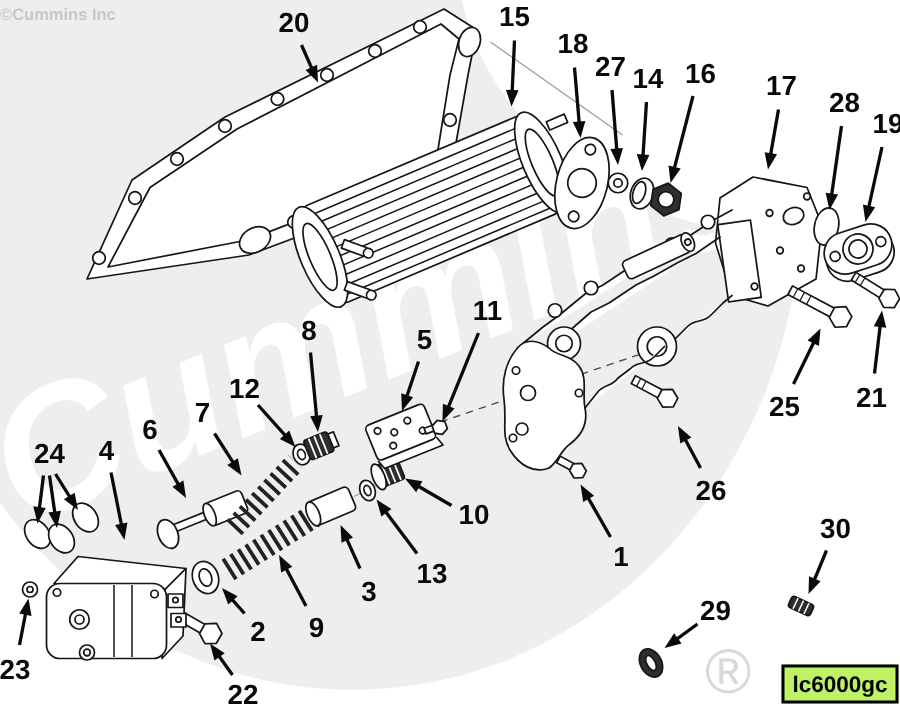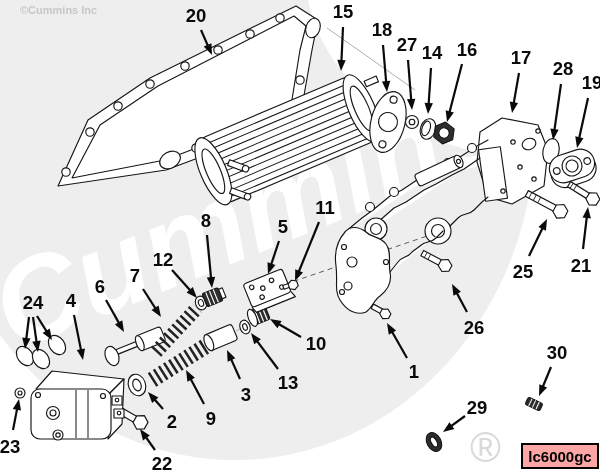--- a/index.html
+++ b/index.html
@@ -7,23 +7,23 @@
          font-family:"Liberation Sans",sans-serif;}
   #stage svg{position:absolute;left:0;top:0;}
   .part{stroke:#161616;stroke-width:1.15;fill:#ffffff;stroke-linejoin:round;stroke-linecap:round;}
   .dark{fill:#2e2e2e;}
   .thin{stroke:#9a9a9a;stroke-width:0.8;fill:none;}
   .dash{stroke:#4a4a4a;stroke-width:0.9;fill:none;stroke-dasharray:5 4;}
   .callout-label{font-family:"Liberation Sans",sans-serif;font-weight:bold;font-size:18.5px;fill:#0a0a0a;}
   .arrow-line{stroke:#0a0a0a;stroke-width:2.2;}
   .arrow-head{fill:#0a0a0a;stroke:none;}
   #code-box{position:absolute;left:521px;top:443px;width:74px;height:22px;border:2px solid #000;
-            background:#fca5a5;display:flex;align-items:center;justify-content:center;
+            background:#bef264;display:flex;align-items:center;justify-content:center;
             font-weight:bold;font-size:15px;color:#000;}
-  #copyright{position:absolute;left:20px;top:4px;font-size:11px;color:#c7c7c7;font-weight:bold;}
+  #copyright{position:absolute;left:0;top:4px;font-size:11px;color:#c7c7c7;font-weight:bold;}
 </style>
 </head>
 <body>
 
 <div id="stage">
 
 <svg width="600" height="475" viewBox="0 0 600 475">
 
   <g>
     <ellipse cx="235" cy="130" rx="300" ry="330" fill="#eeeeee"></ellipse>

